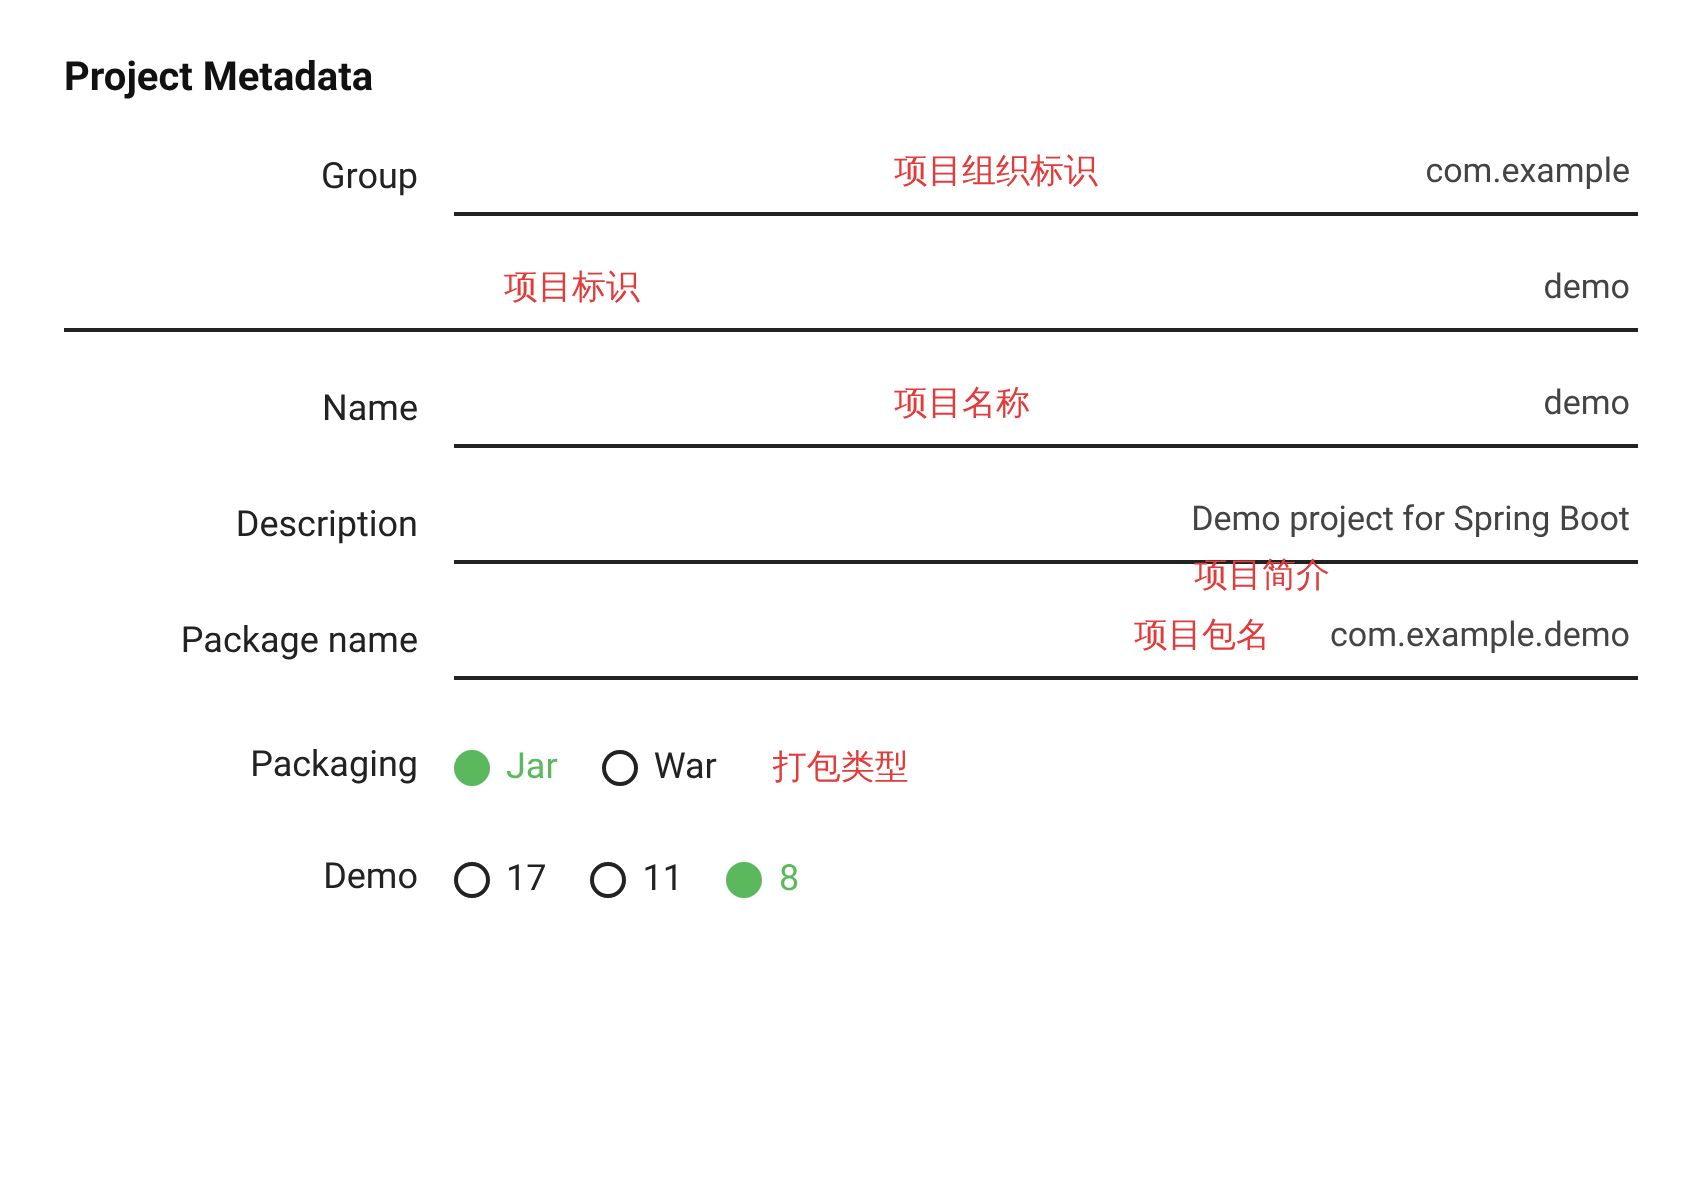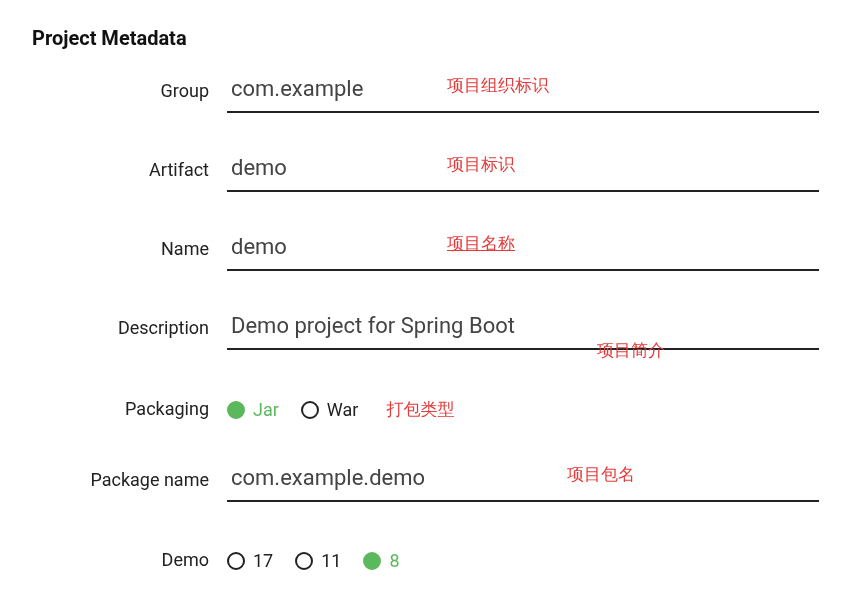--- a/index.html
+++ b/index.html
@@ -9,45 +9,46 @@
       width: 851px;
       height: 601px;
       padding: 26px 32px;
     }
     .section-title {
       font-size: 20px;
       font-weight: 700;
       color: #111;
       margin-bottom: 18px;
     }
-    .form { display: flex; flex-direction: column; gap: 16px; }
+    .form { display: flex; flex-direction: column; gap: 0; }
     .row {
       display: flex;
       align-items: center;
       position: relative;
       margin-bottom: 18px;
     }
     .label {
       width: 195px;
       text-align: right;
       padding-right: 18px;
       font-size: 18px;
       color: #222;
     }
     .field-wrap { flex: 1; position: relative; }
     .text-input {
       width: 100%;
       border: none;
       border-bottom: 2px solid #222;
-      font-size: 22px;
+      font-size: 17px;
       color: #444;
       padding: 8px 4px 10px 4px;
       outline: none;
       background: transparent;
       font-family: inherit;
+      text-align: right;
     }
     .annotation {
       position: absolute;
       top: 6px;
       color: #e23b3b;
       font-size: 17px;
       pointer-events: none;
       white-space: nowrap;
       text-align: center;
     }
@@ -100,65 +101,64 @@
 
   <div class="row">
     <div class="label">Group</div>
     <div class="field-wrap">
       <input class="text-input" value="com.example" style="">
       <span class="annotation" style="left: 220px;">项目组织标识</span>
     </div>
   </div>
 
   <div class="row">
-    <div class="label">Artifact</div>
     <div class="field-wrap">
       <input class="text-input" value="demo" style="">
       <span class="annotation" style="left: 220px;">项目标识</span>
     </div>
   </div>
 
   <div class="row">
     <div class="label">Name</div>
     <div class="field-wrap">
       <input class="text-input" value="demo" style="">
-      <span class="annotation" style="left: 220px; text-decoration: underline;">项目名称</span>
+      <span class="annotation" style="left: 220px;">项目名称</span>
     </div>
   </div>
 
   <div class="row">
     <div class="label">Description</div>
     <div class="field-wrap">
       <input class="text-input" value="Demo project for Spring Boot" style="">
       <span class="annotation" style="left: 370px; margin-top: 28px;">项目简介</span>
+    </div>
+  </div>
+
+  <div class="row">
+    <div class="label">Package name</div>
+    <div class="field-wrap">
+      <input class="text-input" value="com.example.demo" style="">
+      <span class="annotation" style="left: 340px;">项目包名</span>
     </div>
   </div>
 
   <div class="row row-radio">
     <div class="label">Packaging</div>
     <div class="field-wrap">
       <div class="radio-group">
         <div class="radio-option" data-selected="true">
           <span class="radio-circle"></span>
           <span class="radio-label">Jar</span>
         </div>
         <div class="radio-option" data-selected="false">
           <span class="radio-circle"></span>
           <span class="radio-label">War</span>
         </div>
         <span class="radio-row-annotation">打包类型</span>
       </div>
-    </div>
-  </div>
-
-  <div class="row">
-    <div class="label">Package name</div>
-    <div class="field-wrap">
-      <input class="text-input" value="com.example.demo" style="">
-      <span class="annotation" style="left: 340px;">项目包名</span>
     </div>
   </div>
 
   <div class="row row-radio">
     <div class="label">Demo</div>
     <div class="field-wrap">
       <div class="radio-group">
         <div class="radio-option" data-selected="false">
           <span class="radio-circle"></span>
           <span class="radio-label">17</span>

